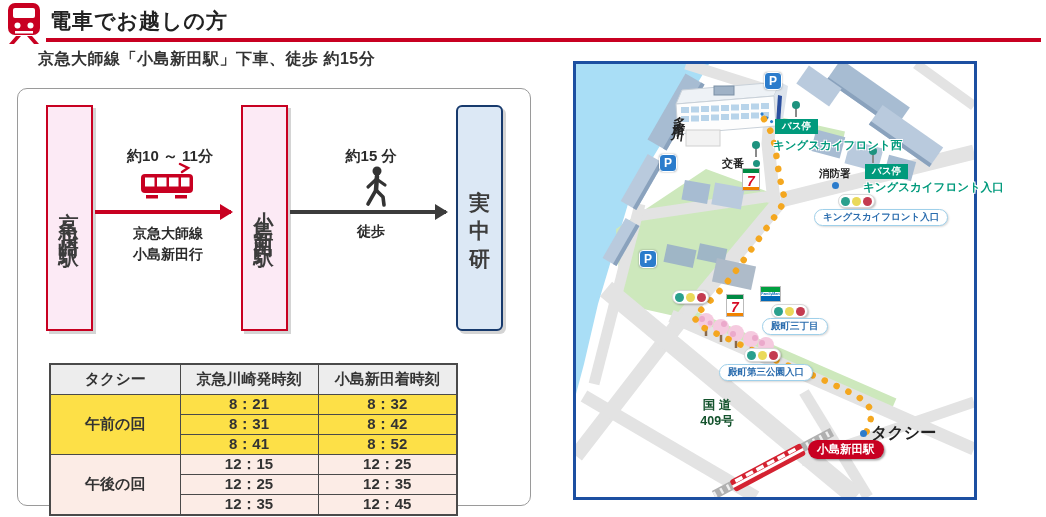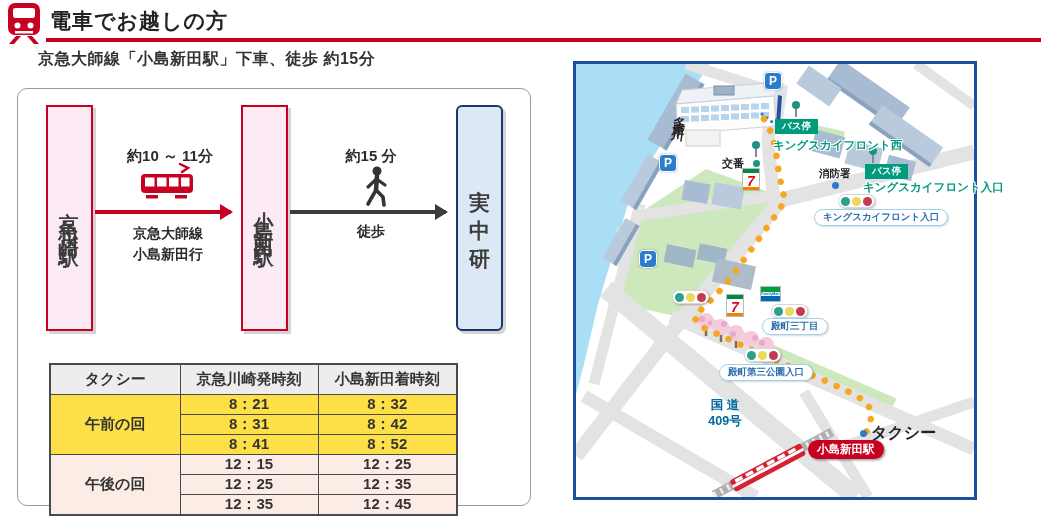--- a/index.html
+++ b/index.html
@@ -73,22 +73,22 @@
   .buspill { background:#009a7c; color:#fff; font-size:9.5px; font-weight:bold; border-radius:0;
              padding:1px 7px; white-space:nowrap;text-align:right; }
   .busname { color:#009a7c; font-weight:bold; font-size:11.5px; white-space:nowrap;
              text-shadow:1px 1px 0 #fff,-1px -1px 0 #fff,1px -1px 0 #fff,-1px 1px 0 #fff; }
   .tl { width:37px; height:14px; background:#fff; border:1px solid #d8d8d8; border-radius:8px;
         display:flex; align-items:center; justify-content:space-evenly; box-shadow:1px 1px 2px rgba(0,0,0,.25); }
   .tl i { width:9px; height:9px; border-radius:50%; }
   .xpill { background:#fff; border:1.5px solid #9fd0ea; border-radius:9px; color:#2a6cae;
            font-size:9.5px; font-weight:bold; padding:1px 8px; white-space:nowrap;
            box-shadow:1px 1px 2px rgba(0,0,0,.15); }
-  .route409 { left:116px; top:333px; width:66px; text-align:center; font-size:12.5px; font-weight:bold;
-              color:#0369a1; line-height:16px; }
+  .route409 { left:108px; top:333px; width:66px; text-align:center; font-size:12.5px; font-weight:bold;
+              color:#14532d; line-height:16px; }
   .taxi { left:284px; top:359px; font-size:16px; display:flex; align-items:center; gap:4px; }
   .stationpill { left:232px; top:376px; background:#c80021; color:#fff; font-weight:bold; font-size:11.5px;
                  border-radius:10px; padding:2px 9px; box-shadow:1.5px 1.5px 2px rgba(0,0,0,.35); white-space:nowrap;}
   .seven { width:18px; height:23px; background:#fff; border:1px solid #bbb; position:relative;
            display:flex; align-items:center; justify-content:center; }
   .seven::before { content:""; position:absolute; top:0; left:0; right:0; height:4px; background:#008a44; }
   .seven::after { content:""; position:absolute; bottom:0; left:0; right:0; height:3px; background:#f08300; }
   .seven b { color:#d70b24; font-size:14px; font-style:italic; margin-top:2px;}
   .fm { width:21px; height:16px; background:#fff; border:1px solid #bbb; display:flex; flex-direction:column; }
   .fm i { display:block; height:5px; background:#00a040; }

